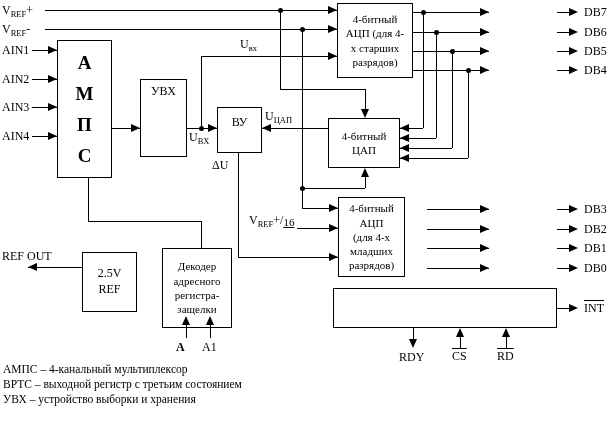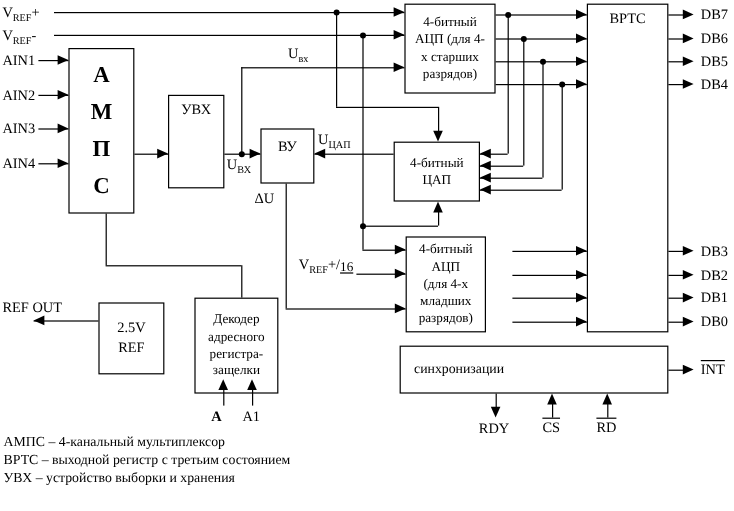--- a/index.html
+++ b/index.html
@@ -65,26 +65,22 @@
     <div>ЦАП</div>
   </div>
 
   <div class="blk" style="left:338px;top:197px;width:67px;height:80px">
     <div>4-битный АЦП</div>
     <div>(для 4-х</div>
     <div>младших</div>
     <div>разрядов)</div>
   </div>
 
-  <div class="blk top" style="left:489px;top:3px;width:68px;height:274px;font-size:12px">
-    <div>ВРТС</div>
-  </div>
 
   <div class="blk" style="left:333px;top:288px;width:224px;height:40px;align-items:flex-start;text-align:left;padding-left:11px;font-size:11.5px">
-    <div>синхронизации</div>
   </div>
 
   <div class="blk" style="left:82px;top:252px;width:55px;height:60px;font-size:12px">
     <div>2.5V</div>
     <div>REF</div>
   </div>
 
   <div class="blk" style="left:162px;top:248px;width:70px;height:80px">
     <div>Декодер</div>
     <div>адресного</div>

